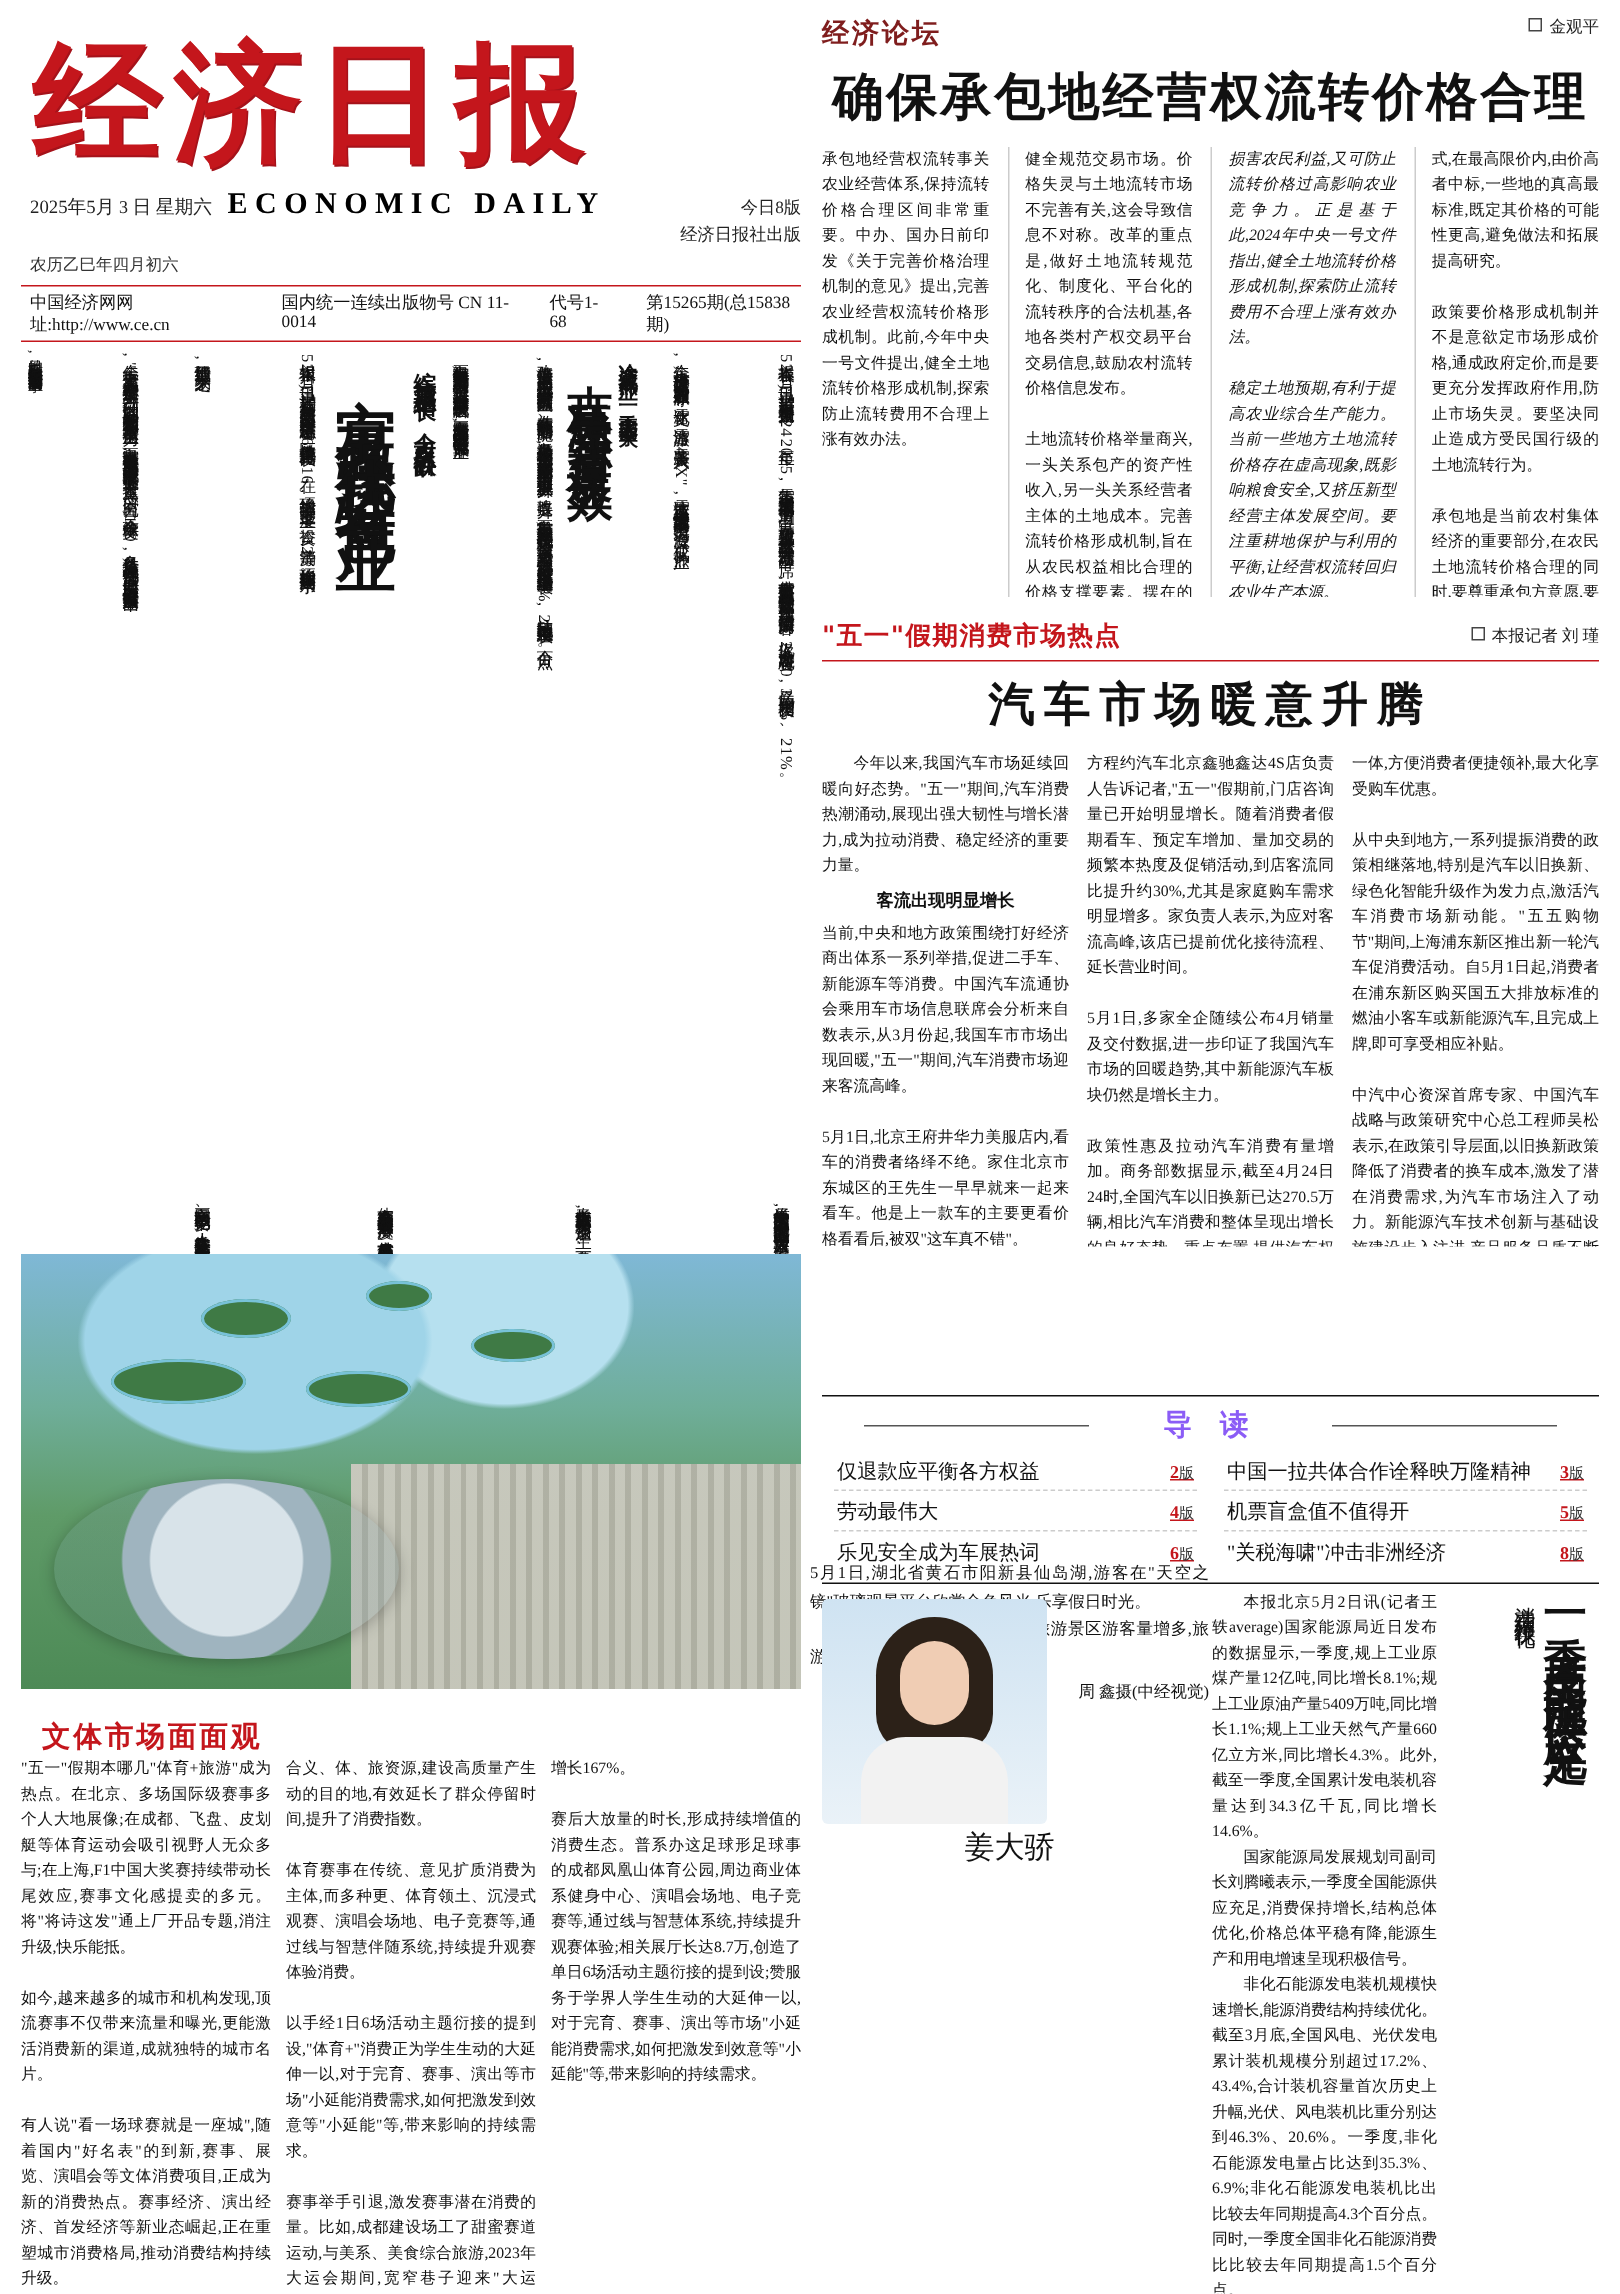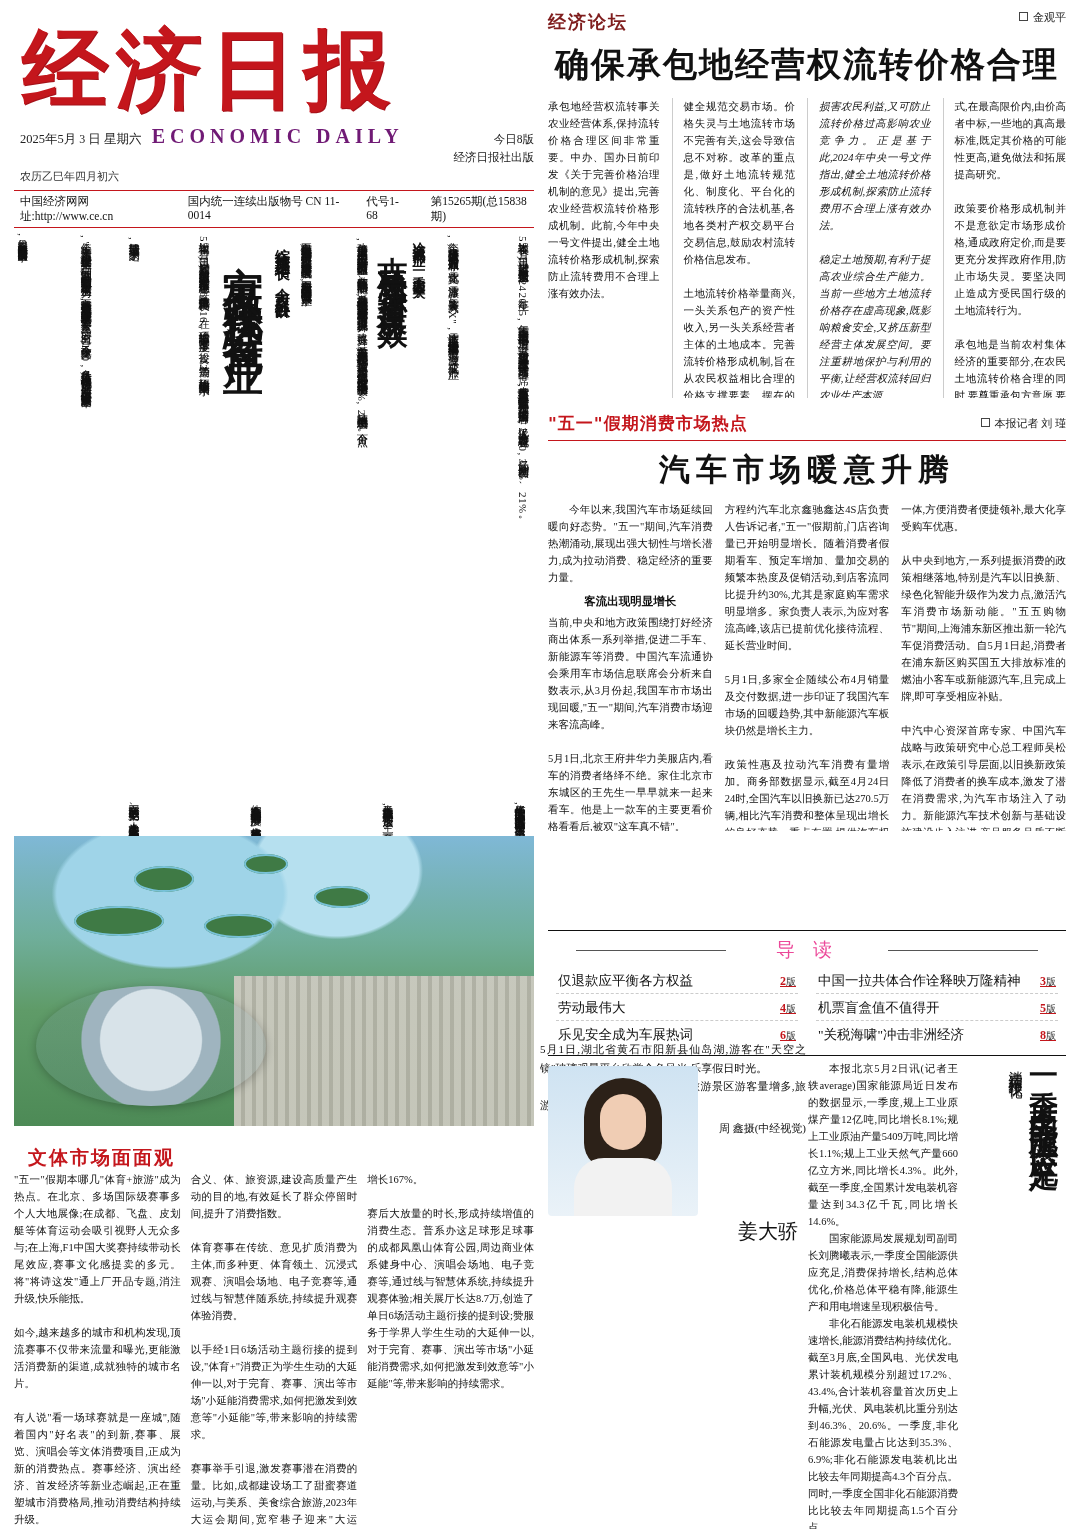--- a/index.html
+++ b/index.html
@@ -28,21 +28,21 @@
     text-shadow:1px 1px 0 #a5121a;
   }
   .mast-meta {
     display:flex; align-items:baseline; gap:6px;
     padding:6px 0 0 6px; font-size:12px; color:#222;
   }
   .mast-date { font-size:12.5px; }
   .mast-en {
     flex:1; text-align:center;
     font-family:"Liberation Serif", serif;
-    font-size:20px; letter-spacing:5px; font-weight:600; color:#701a75;
+    font-size:20px; letter-spacing:5px; font-weight:600; color:#000000;
   }
   .mast-right-meta { font-size:11.5px; text-align:right; line-height:1.6; min-width:120px; }
   .mast-sub2 { font-size:11px; color:#333; padding-left:6px; margin-top:2px;}
   .mast-bar {
     margin-top:6px;
     border-top:1.6px solid #c4161c; border-bottom:1.6px solid #c4161c;
     font-size:11.5px; padding:3px 6px; color:#111;
     display:flex; gap:26px;
   }
 
@@ -145,21 +145,21 @@
     text-align:center; margin:4px 0 10px;
   }
   .subhd { font-weight:700; font-size:11.5px; text-align:center; margin:6px 0 3px; }
 
   
   .guide {
     position:absolute; left:548px; top:930px; width:518px;
     border-top:1.6px solid #111; border-bottom:1.6px solid #111;
     padding:6px 8px 8px;
   }
-  .guide-title { text-align:center; font-family:"DejaVu Serif", serif; font-size:19px; font-weight:400; letter-spacing:6px; color:#ec4899; position:relative; }
+  .guide-title { text-align:center; font-family:"DejaVu Serif", serif; font-size:19px; font-weight:700; letter-spacing:6px; color:#8b5cf6; position:relative; }
   .guide-title:before, .guide-title:after {
     content:""; position:absolute; top:50%; width:150px; border-top:1px solid #555;
   }
   .guide-title:before { left:20px; } .guide-title:after { right:20px; }
   .guide-grid { display:grid; grid-template-columns:1fr 1fr; gap:2px 18px; margin-top:6px; }
   .guide-item { display:flex; align-items:center; justify-content:space-between;
     font-size:13.5px; padding:3px 2px; border-bottom:1px dashed #ccc; }
   .guide-item .pg { color:#c4161c; font-weight:700; font-size:12px;text-decoration:underline; }
   .guide-item .pg small { color:#333; font-weight:400; }
 
@@ -174,21 +174,21 @@
   }
   .br-vsub { writing-mode:vertical-rl; text-orientation:upright; font-size:14px; letter-spacing:2px; }
   .portrait {
     width:150px; height:150px; border-radius:4px;
     background:linear-gradient(#cfe3f2,#eaf2f8);
     position:relative; overflow:hidden; margin-top:6px;
   }
   .portrait .hair { position:absolute; left:36px; top:12px; width:78px; height:92px; background:#2c2118; border-radius:40px 40px 28px 28px; }
   .portrait .face { position:absolute; left:52px; top:28px; width:46px; height:56px; background:#f0cdb4; border-radius:24px; }
   .portrait .body { position:absolute; left:26px; bottom:0; width:98px; height:58px; background:#f2f2f2; border-radius:30px 30px 0 0; }
-  .sig { font-family:"DejaVu Serif", serif; font-size:20px; color:#111; text-align:right; margin-top:2px; }
+  .sig { font-family:"DejaVu Serif", serif; font-size:20px; color:#111; text-align:center; margin-top:2px; }
   small { font-size:10px; }
 </style>
 </head>
 <body>
 
 <div class="page">
 
   <div class="masthead">
     <div class="mast-left">
       <div class="mast-title">经济日报</div>

